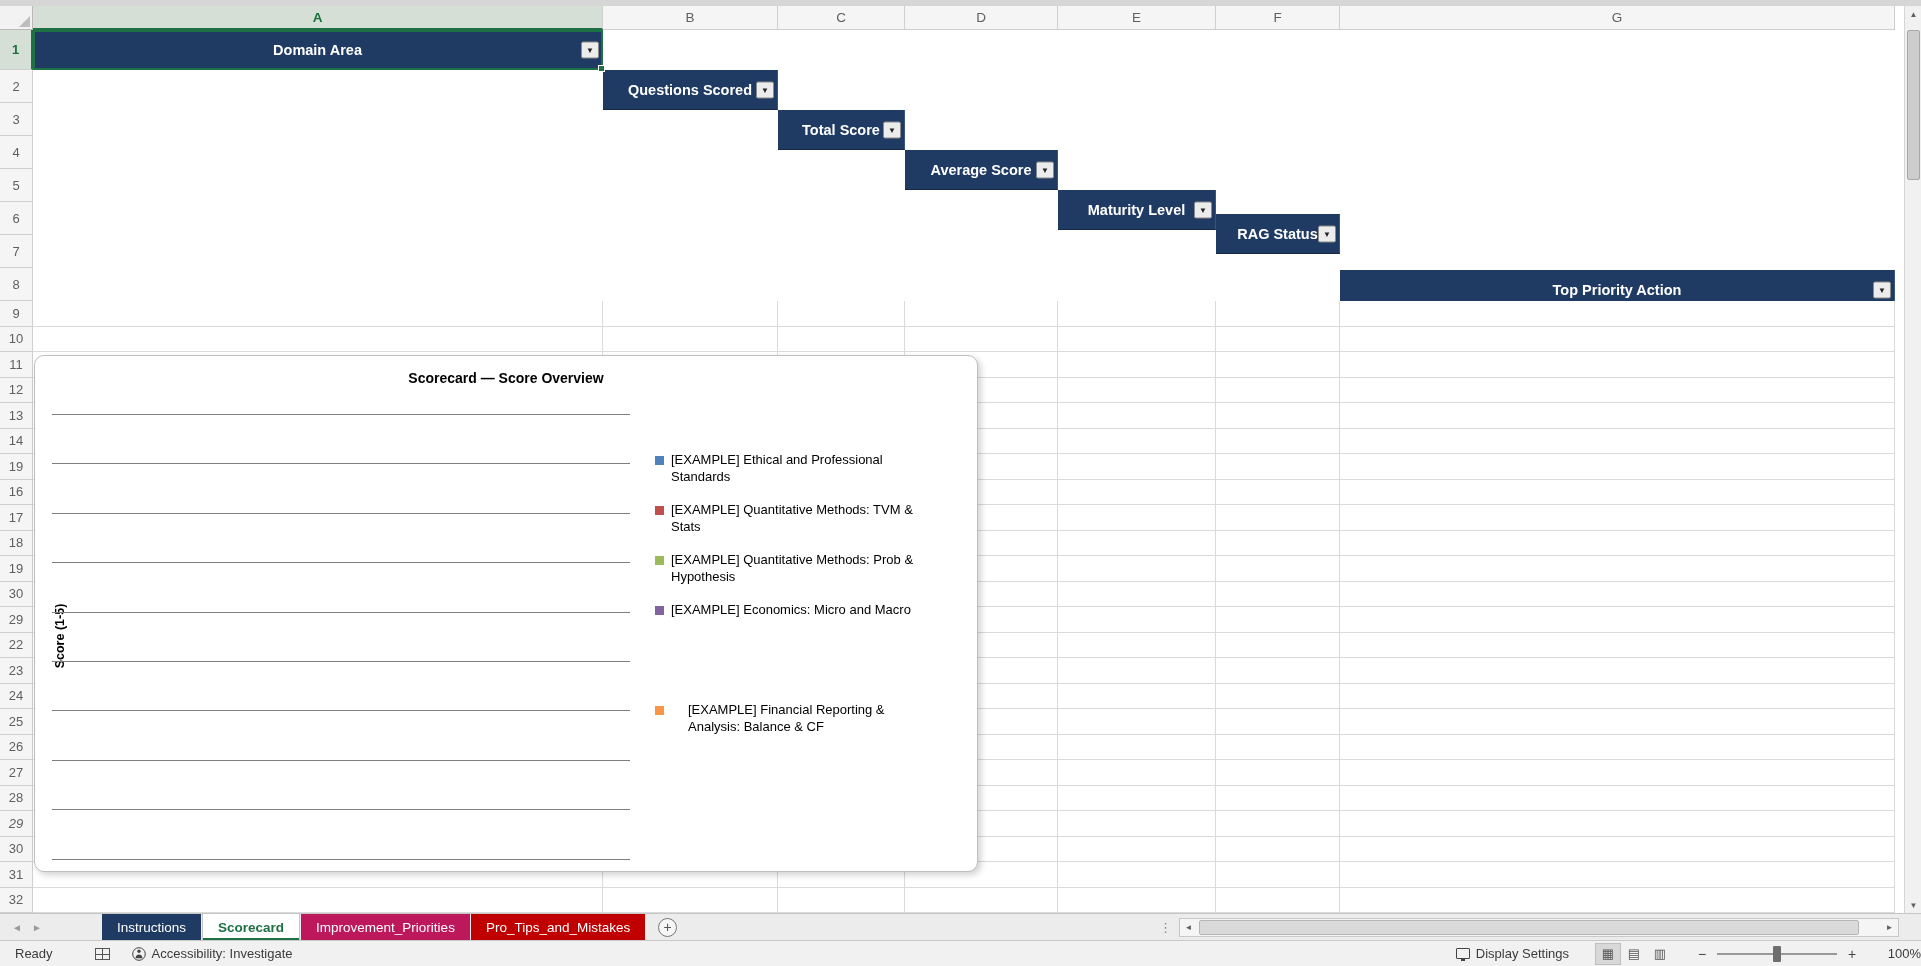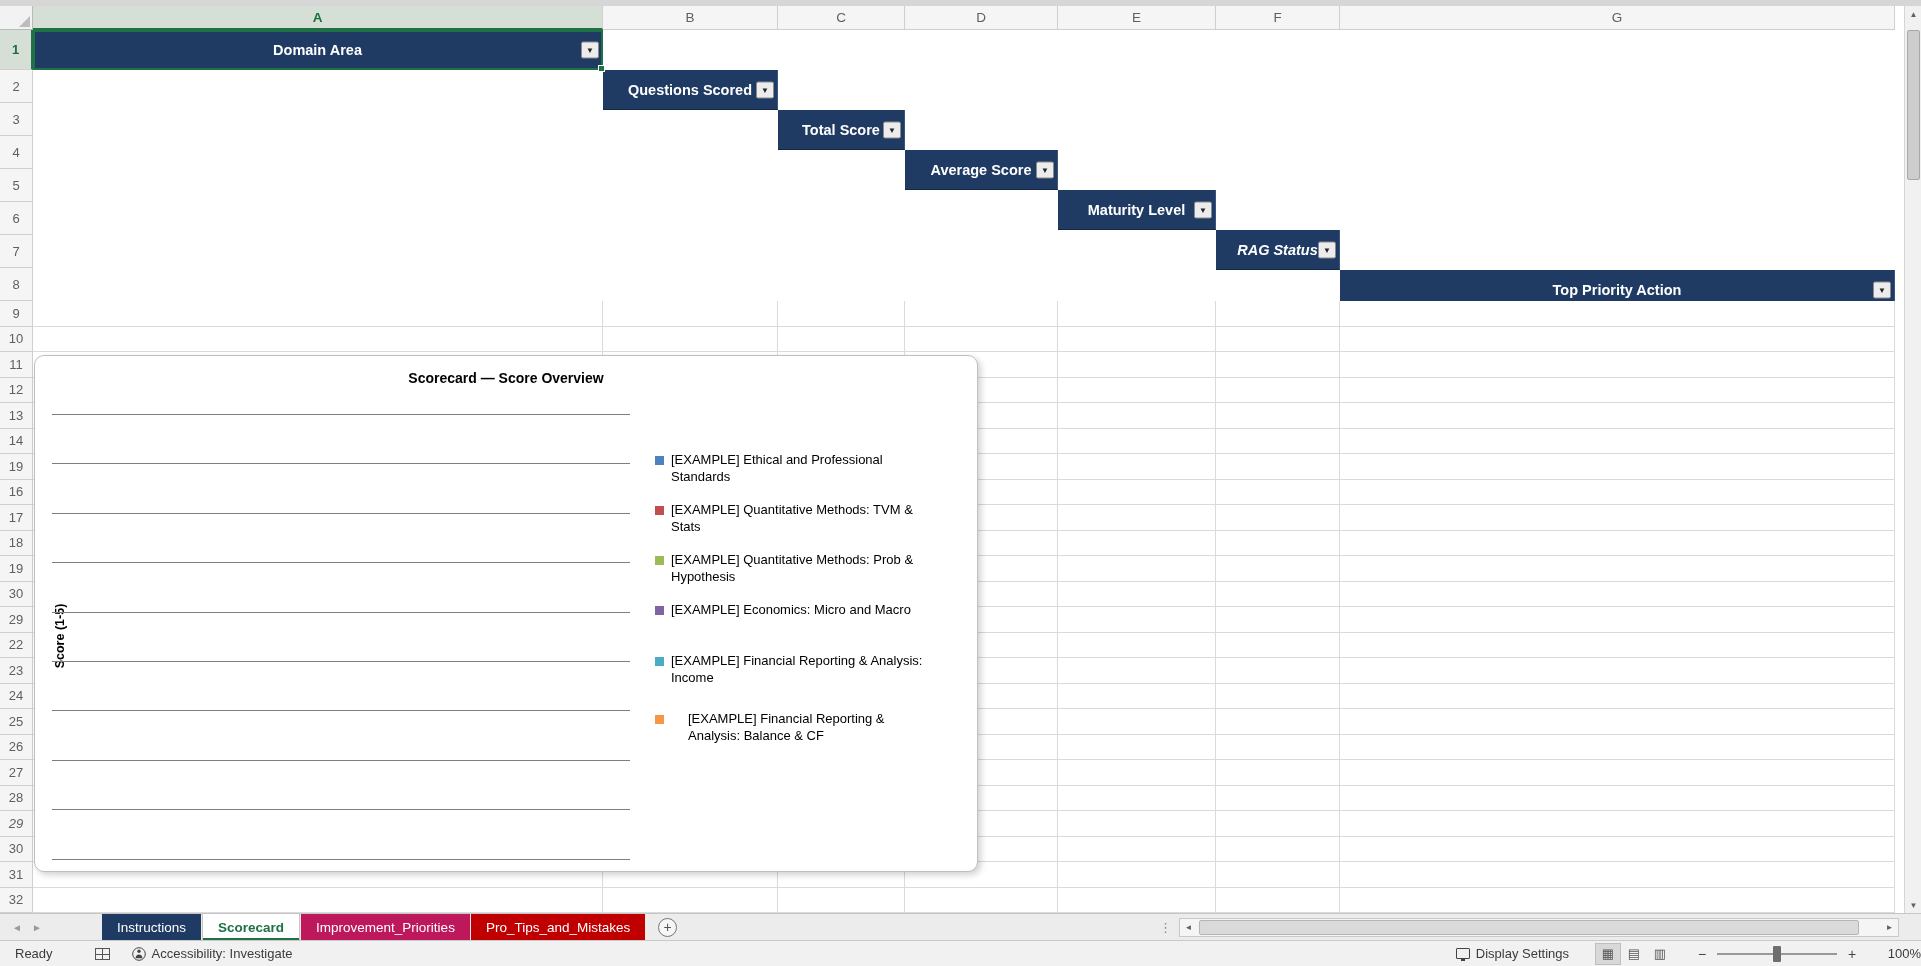--- a/index.html
+++ b/index.html
@@ -113,21 +113,21 @@
       <div class="filter">▼</div>
     </div>
     <div class="abs th" style="left: 905px; top: 24px; width: 153px; height: 40px;">
       <span>Average Score</span>
       <div class="filter">▼</div>
     </div>
     <div class="abs th" style="left: 1058px; top: 24px; width: 158px; height: 40px;">
       <span>Maturity Level</span>
       <div class="filter">▼</div>
     </div>
-    <div class="abs th" style="left: 1216px; top: 24px; width: 124px; height: 40px; font-style: italic;">
+    <div class="abs th" style="left: 1216px; top: 8px; width: 124px; height: 40px;">
       <span>RAG Status</span>
       <div class="filter">▼</div>
     </div>
     <div class="abs th" style="left: 1340px; top: 24px; width: 555px; height: 40px;">
       <span>Top Priority Action</span>
       <div class="filter">▼</div>
     </div>
     <div class="abs row-h" style="top: 64px; height: 33px;">2</div>
     <div class="abs cell" style="left: 33px; top: 64px; width: 570px; height: 33px;">[EXAMPLE] Ethical and Professional Standards</div>
     <div class="abs cell" style="left: 603px; top: 64px; width: 175px; height: 33px;">30<div class="tri"></div></div>
@@ -371,25 +371,21 @@
       <div class="leg-tx">[EXAMPLE] Quantitative Methods: TVM &amp; Stats</div>
     </div>
     <div class="abs leg-item" style="top: 196px;">
       <div class="leg-sq" style="background: rgb(155, 187, 89);"></div>
       <div class="leg-tx">[EXAMPLE] Quantitative Methods: Prob &amp; Hypothesis</div>
     </div>
     <div class="abs leg-item" style="top: 246px;">
       <div class="leg-sq" style="background: rgb(128, 100, 162);"></div>
       <div class="leg-tx">[EXAMPLE] Economics: Micro and Macro</div>
     </div>
-    <div class="abs leg-item" style="top: 297px;">
-      <div class="leg-sq" style="background: rgb(75, 172, 198);"></div>
-      <div class="leg-tx">[EXAMPLE] Financial Reporting &amp; Analysis: Income</div>
-    </div>
-    <div class="abs leg-item" style="top: 355px; gap: 24px;">
+    <div class="abs leg-item" style="top: 346px; gap: 24px;">
       <div class="leg-sq" style="background: rgb(247, 150, 70);"></div>
       <div class="leg-tx">[EXAMPLE] Financial Reporting &amp; Analysis: Balance &amp; CF</div>
     </div>
   </div>
 
 <div class="abs" id="vscroll">
   <div class="abs vs-btn" style="top:0">▲</div>
   <div class="abs vs-thumb"></div>
   <div class="abs vs-btn" style="top:891px">▼</div>
 </div>

